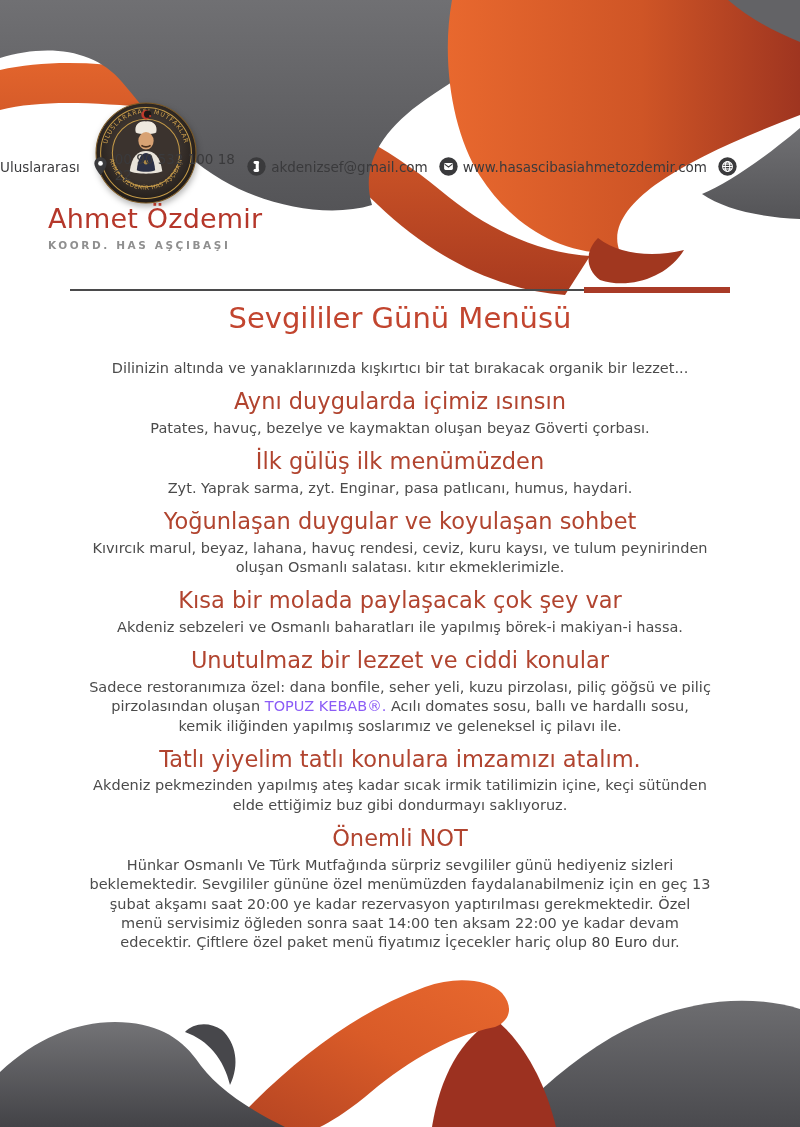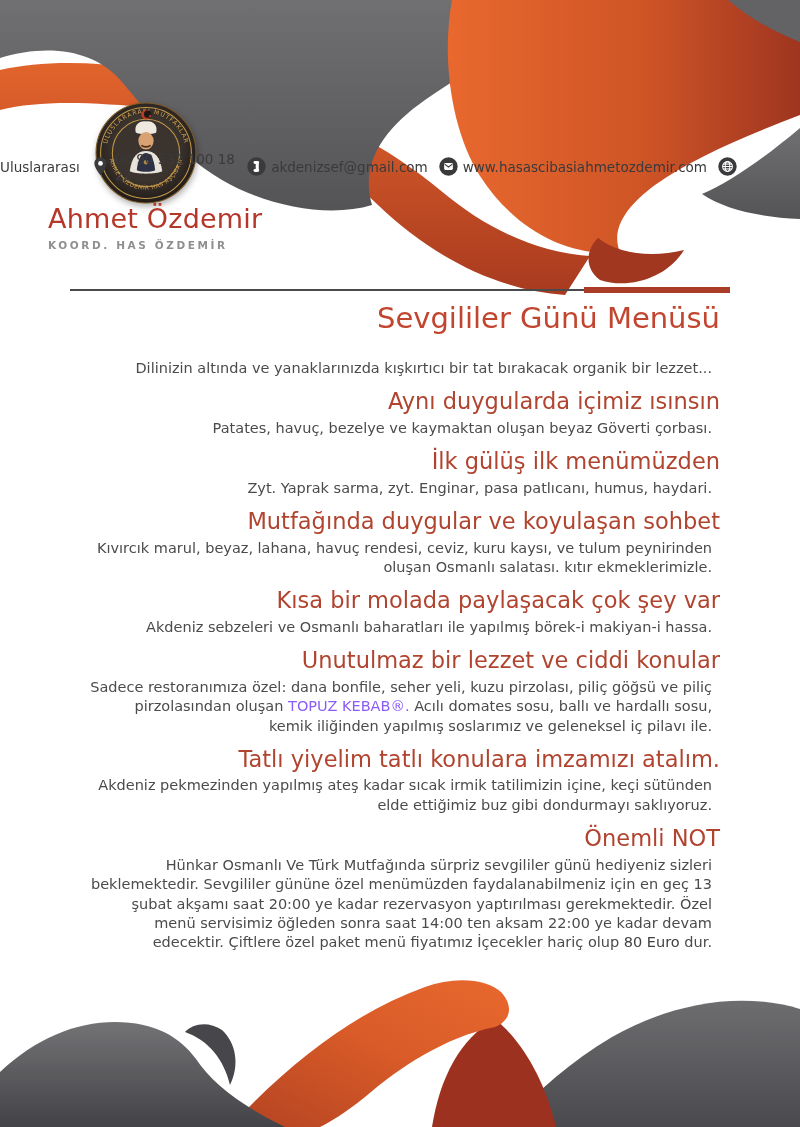--- a/index.html
+++ b/index.html
@@ -20,21 +20,21 @@
   .contact{position:absolute;right:62px;top:156px;display:flex;flex-direction:row;gap:4px;}
   .contact-row{display:flex;align-items:center;justify-content:flex-end;gap:10px;height:21px;}
   .contact-text{font-size:13.5px;color:#3a3a3c;}
   .cicon{width:21px;height:21px;flex:0 0 21px;}
 
   
   .divider{position:absolute;left:70px;right:70px;top:289px;height:2px;background:#4a4a4b;}
   .divider-red{position:absolute;right:0;top:-2px;width:146px;height:6px;background:#a93b27;}
 
   
-  .menu{position:absolute;left:80px;right:80px;top:301px;text-align:right;}
+  .menu{position:absolute;left:80px;right:80px;top:301px;text-align:center;}
   .menu-title{font-size:29px;color:#c2452f;font-weight:normal;margin:0 0 24px;}
   .section{margin:0 0 10px;}
   .section h3{font-size:22.5px;color:#b1442f;font-weight:normal;margin:0 0 3px;line-height:1.22;}
   .section p{font-size:14.5px;color:#4b4b4b;line-height:1.34;margin:0 auto;max-width:624px;}
   .hl{color:#8b5cf6;}
   .price{color:#404040;font-weight:normal;}
 </style>
 </head>
 <body>
 
@@ -133,21 +133,21 @@
         <ellipse cx="50" cy="38" rx="7.5" ry="8.5" fill="#d8a273"></ellipse>
         <path d="M45.5,42.5 C48,44.5 52,44.5 54.5,42.5" stroke="#4a2f1d" stroke-width="1.6" fill="none"></path>
         <path d="M34,68 C36,53 42,48 50,48 C58,48 64,53 66,68 C60,71 40,71 34,68 Z" fill="#e9e4da"></path>
         <path d="M41,67 C42,55 46,50 50,50 C54,50 58,55 59,67 C54,69 46,69 41,67 Z" fill="#2c3146"></path>
         <circle cx="50" cy="59" r="2.2" fill="#c49a48" opacity="0.85"></circle>
       </g>
     </svg>
 
     <div class="brand">
       <div class="brand-name">Ahmet Özdemir</div>
-      <div class="brand-title">KOORD. HAS ÖZDEMİR</div>
+      <div class="brand-title">KOORD. HAS AŞÇIBAŞI</div>
     </div>
 
     <div class="contact">
       <div class="contact-row">
         <span class="contact-text">Uluslararası</span>
         <svg class="cicon" viewBox="0 0 24 24">
           <path d="M12 1.5 C8 1.5 5 4.5 5 8.5 c0 5 7 13.5 7 13.5 s7-8.5 7-13.5 c0-4-3-7-7-7 z" fill="#3a3a3c"></path>
           <circle cx="12" cy="8.5" r="2.7" fill="#ffffff"></circle>
         </svg>
       </div>
@@ -200,21 +200,21 @@
         <h3>Aynı duygularda içimiz ısınsın</h3>
         <p>Patates, havuç, bezelye ve kaymaktan oluşan beyaz Göverti çorbası.</p>
       </div>
 
       <div class="section">
         <h3>İlk gülüş ilk menümüzden</h3>
         <p>Zyt. Yaprak sarma, zyt. Enginar, pasa patlıcanı, humus, haydari.</p>
       </div>
 
       <div class="section">
-        <h3>Mutfağında duygular ve koyulaşan sohbet</h3>
+        <h3>Yoğunlaşan duygular ve koyulaşan sohbet</h3>
         <p>Kıvırcık marul, beyaz, lahana, havuç rendesi, ceviz, kuru kaysı, ve tulum peynirinden oluşan Osmanlı salatası. kıtır ekmeklerimizle.</p>
       </div>
 
       <div class="section">
         <h3>Kısa bir molada paylaşacak çok şey var</h3>
         <p>Akdeniz sebzeleri ve Osmanlı baharatları ile yapılmış börek-i makiyan-i hassa.</p>
       </div>
 
       <div class="section">
         <h3>Unutulmaz bir lezzet ve ciddi konular</h3>

